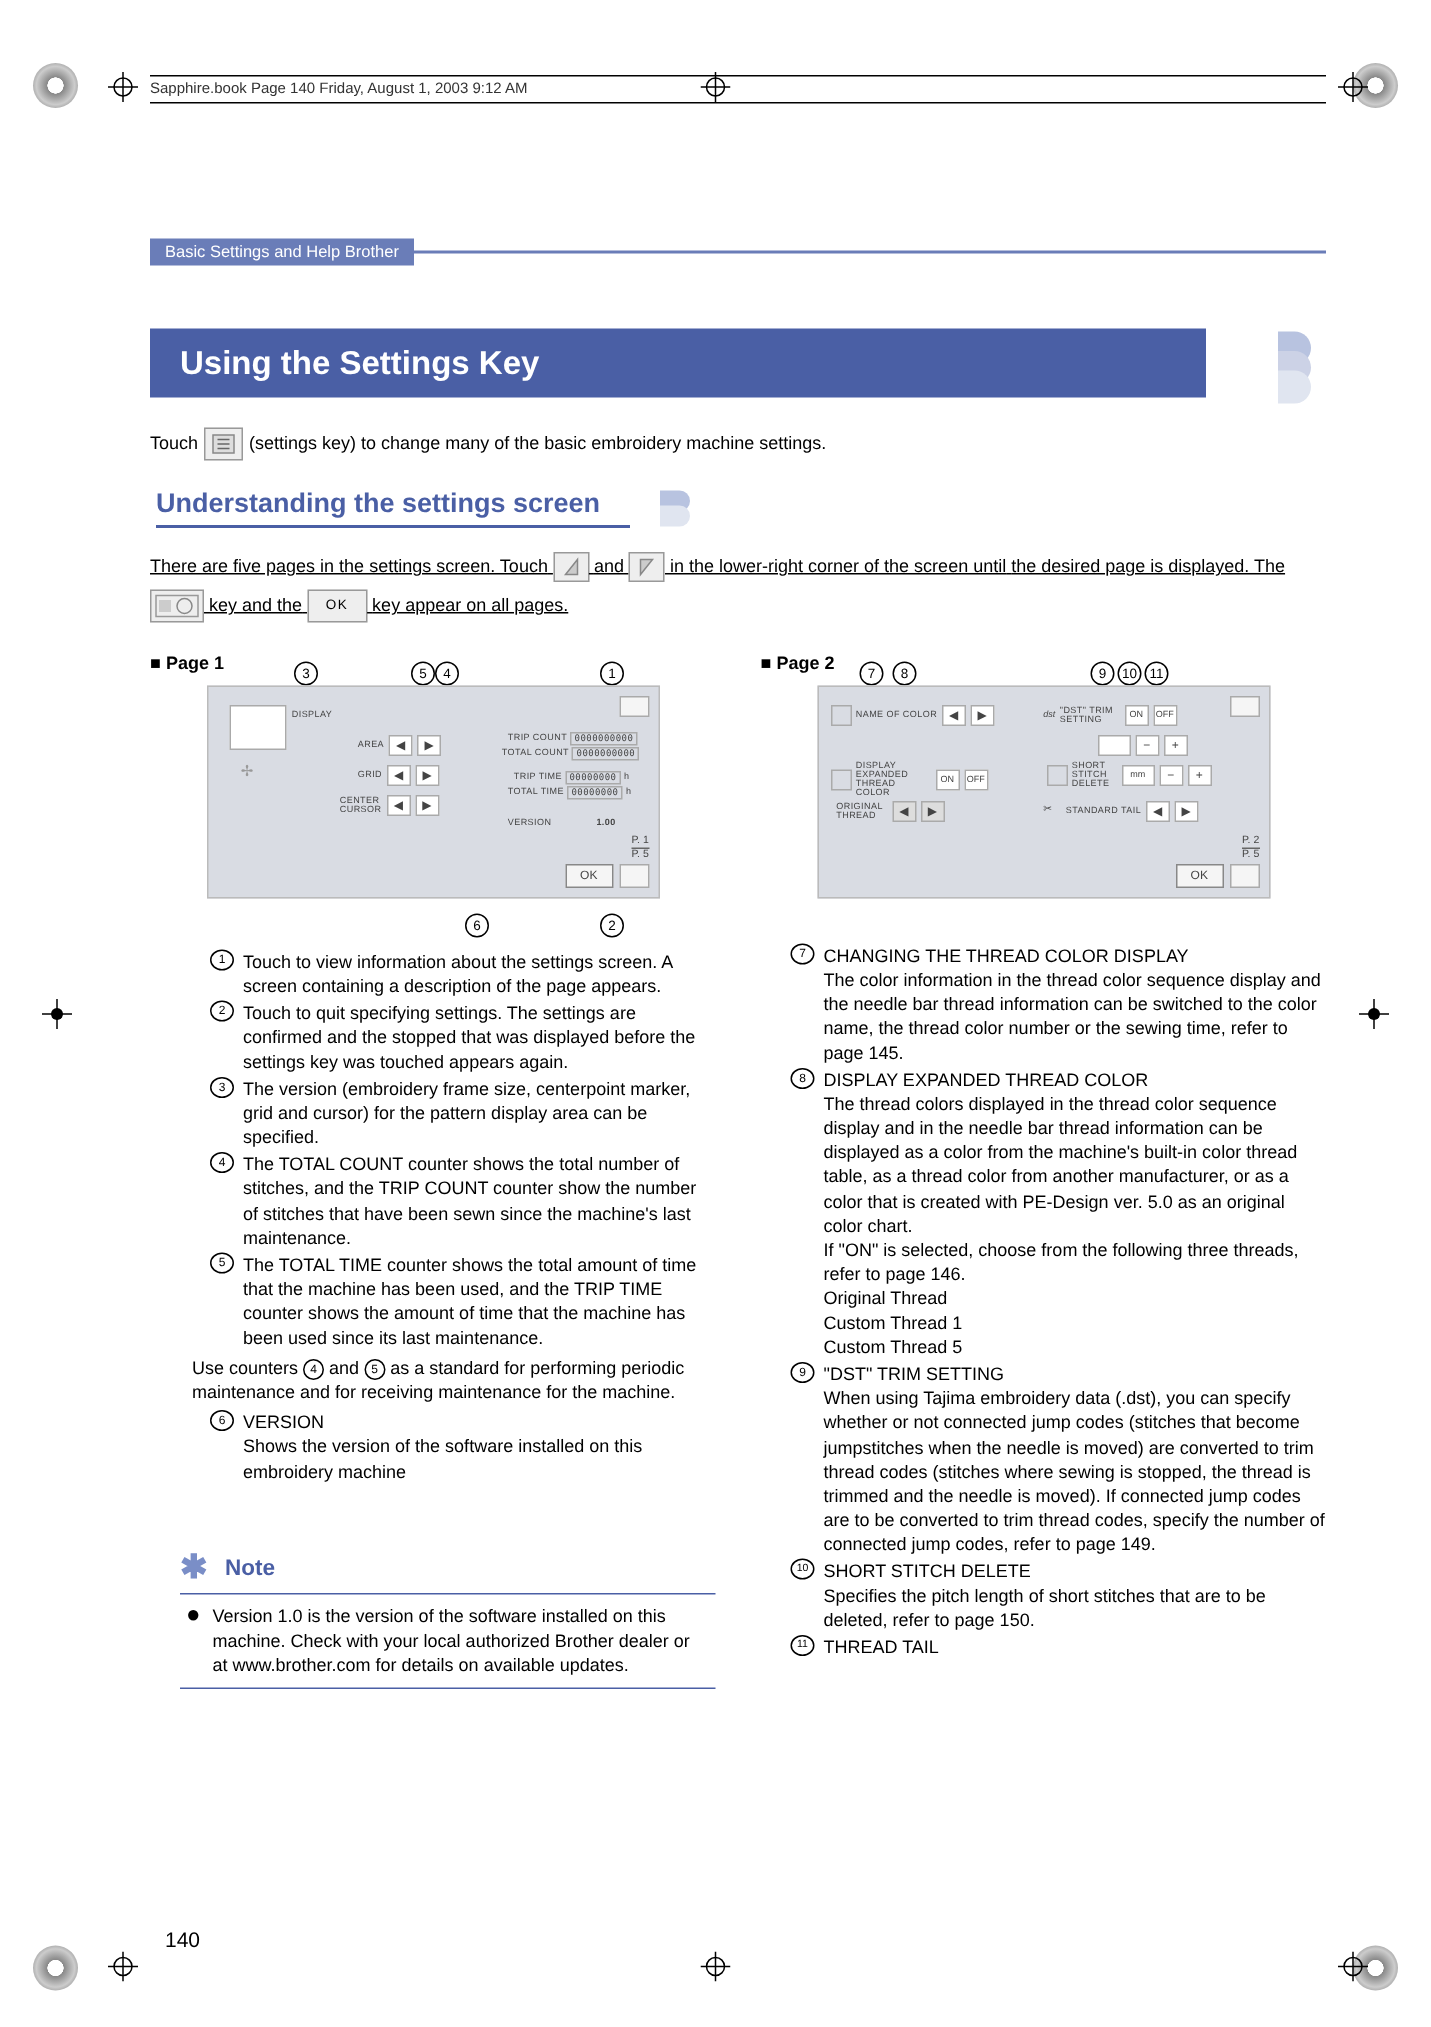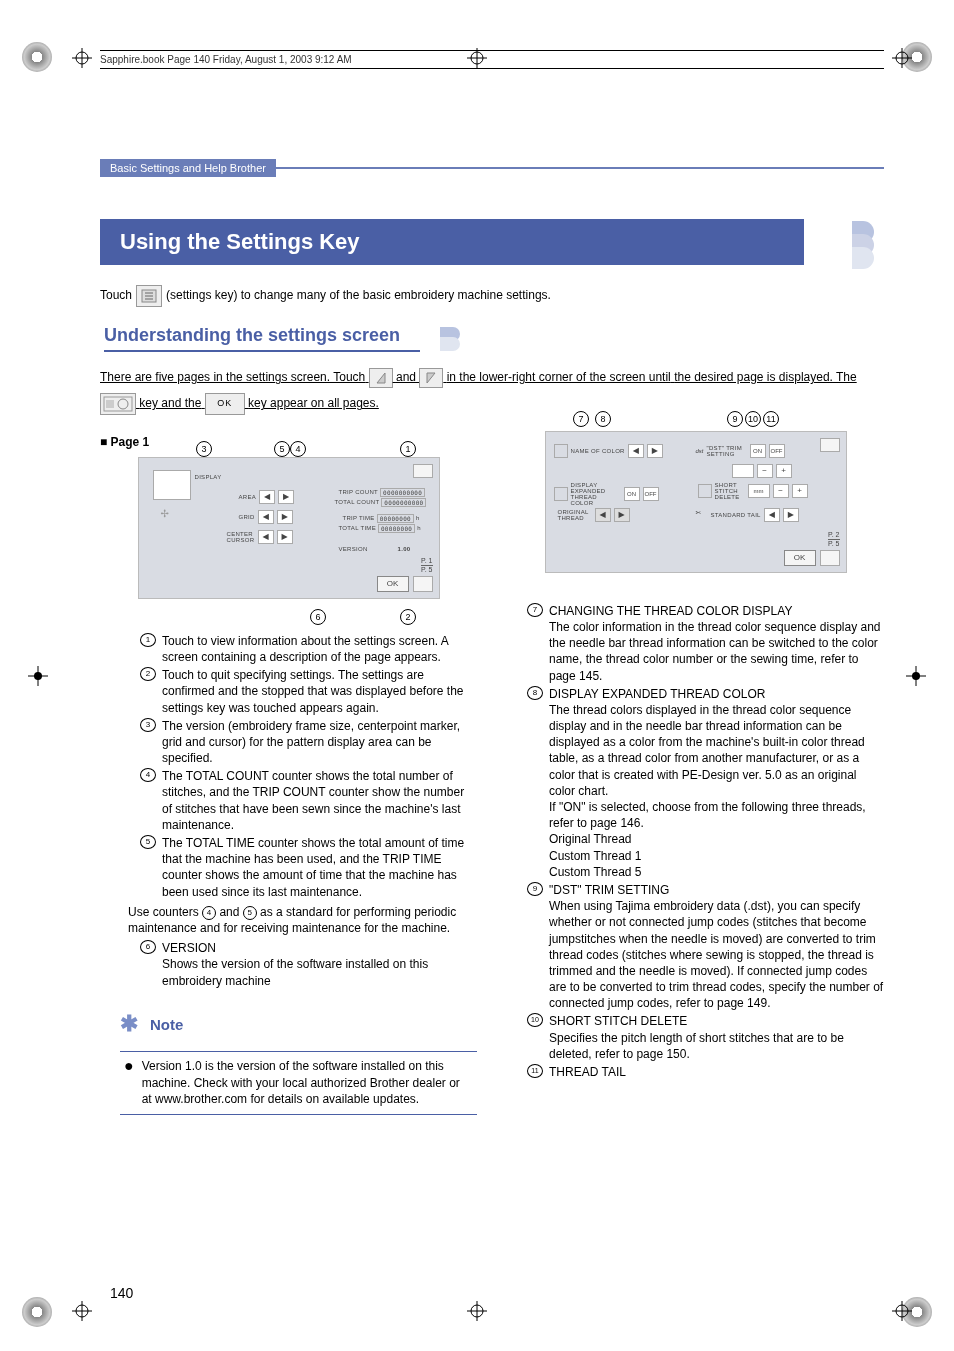--- a/index.html
+++ b/index.html
@@ -258,21 +258,22 @@
     padding-top: 6px;
   }
   .note-head {
     display: flex;
     align-items: center;
     gap: 6px;
     color: #4a5fa5;
     font-weight: bold;
     font-size: 15px;
     border-bottom: 1px solid #4a5fa5;
-    padding-bottom: 14px;
+    padding-bottom: 4px;
+    margin-top: 21px;
   }
   .note-head .burst {
     width: 24px;
     height: 24px;
     position: relative;
   }
   .note-head .burst::before {
     content: "✱";
     font-size: 22px;
     color: #7a8ec7;
@@ -568,20 +569,21 @@
           <span style="flex:1; border-bottom:1px solid transparent;"></span>
         </div>
         <div class="note-body">
           <span class="bullet">●</span>
           <span>Version 1.0 is the version of the software installed on this machine. Check with your local authorized Brother dealer or at www.brother.com for details on available updates.</span>
         </div>
       </div>
     </div>
 
     <div class="col">
+      <div class="page-label">Page 2</div>
 
       <div style="position:relative;">
         <div class="callout" style="top:-16px; left:66px;">7</div>
         <div class="callout" style="top:-16px; left:88px;">8</div>
         <div class="callout" style="top:-16px; left:220px;">9</div>
         <div class="callout" style="top:-16px; left:238px;" style2="">10</div>
         <div class="callout" style="top:-16px; left:256px;">11</div>
       </div>
 
       <div class="screenshot">

